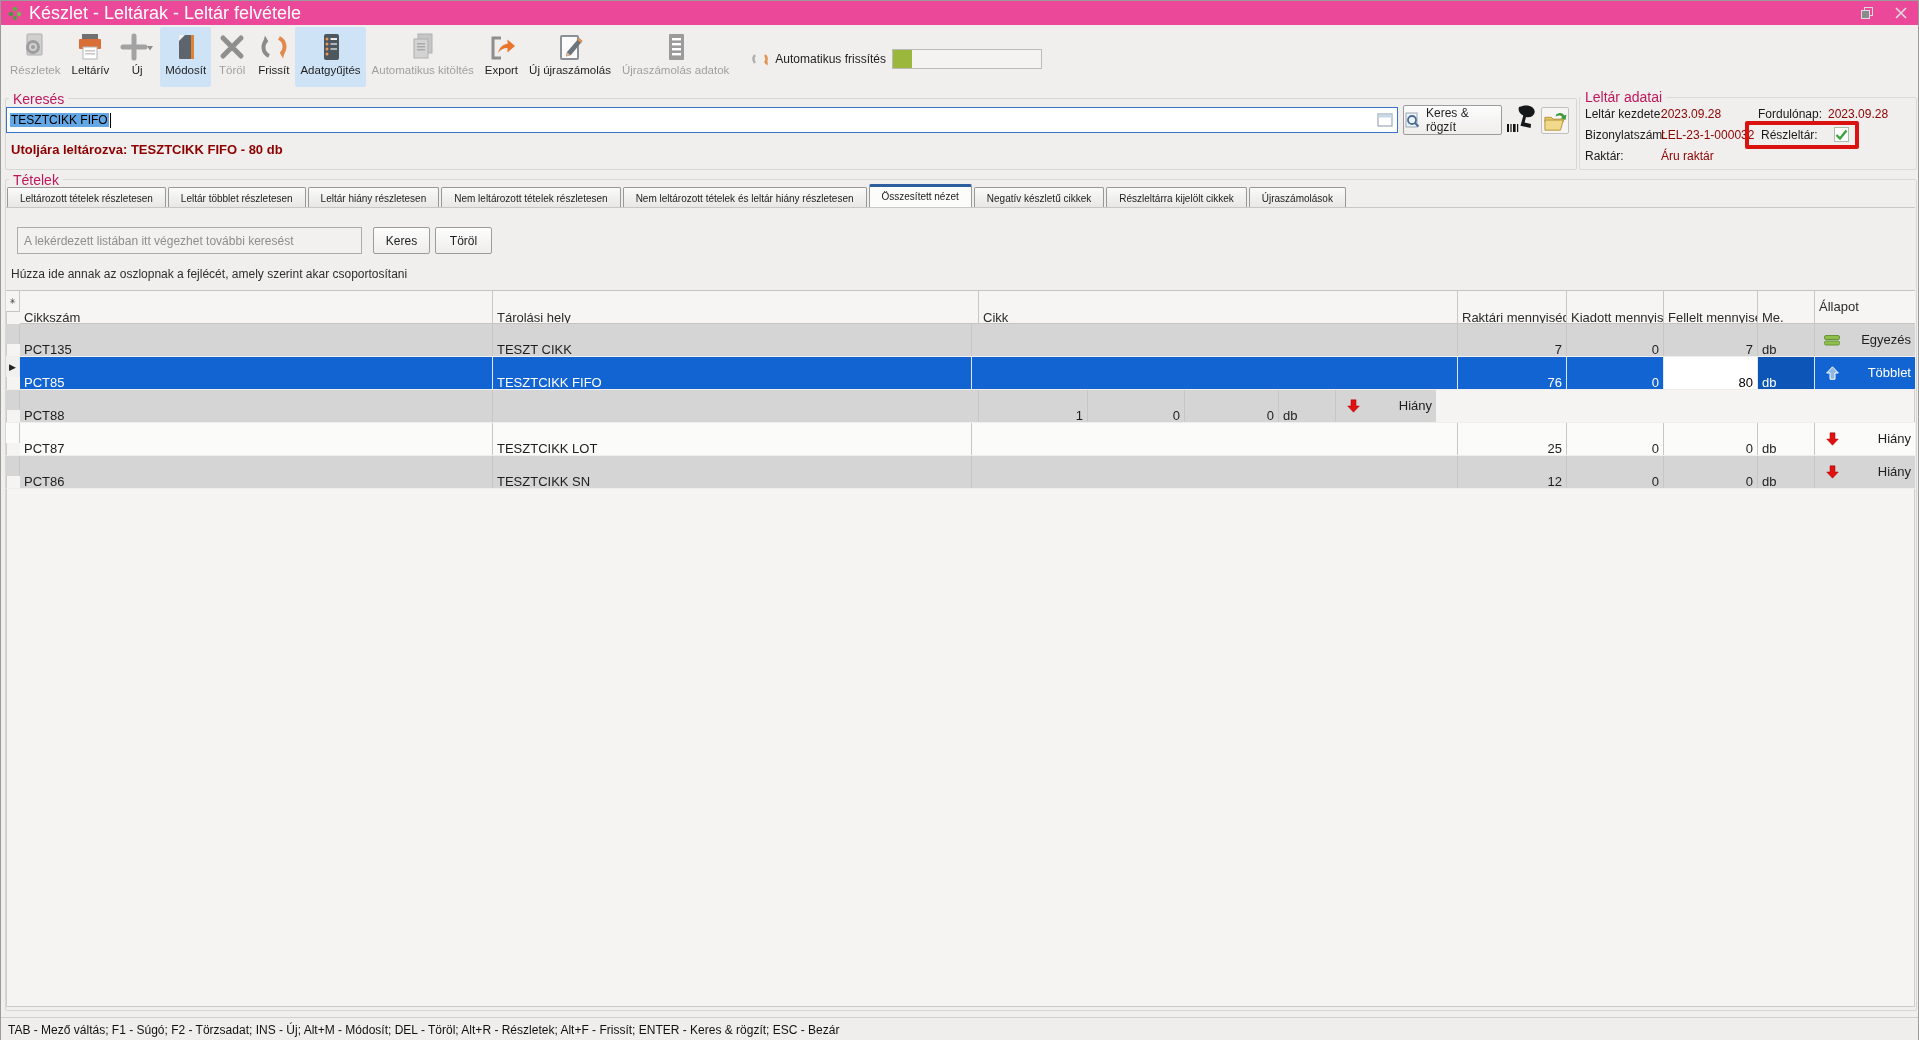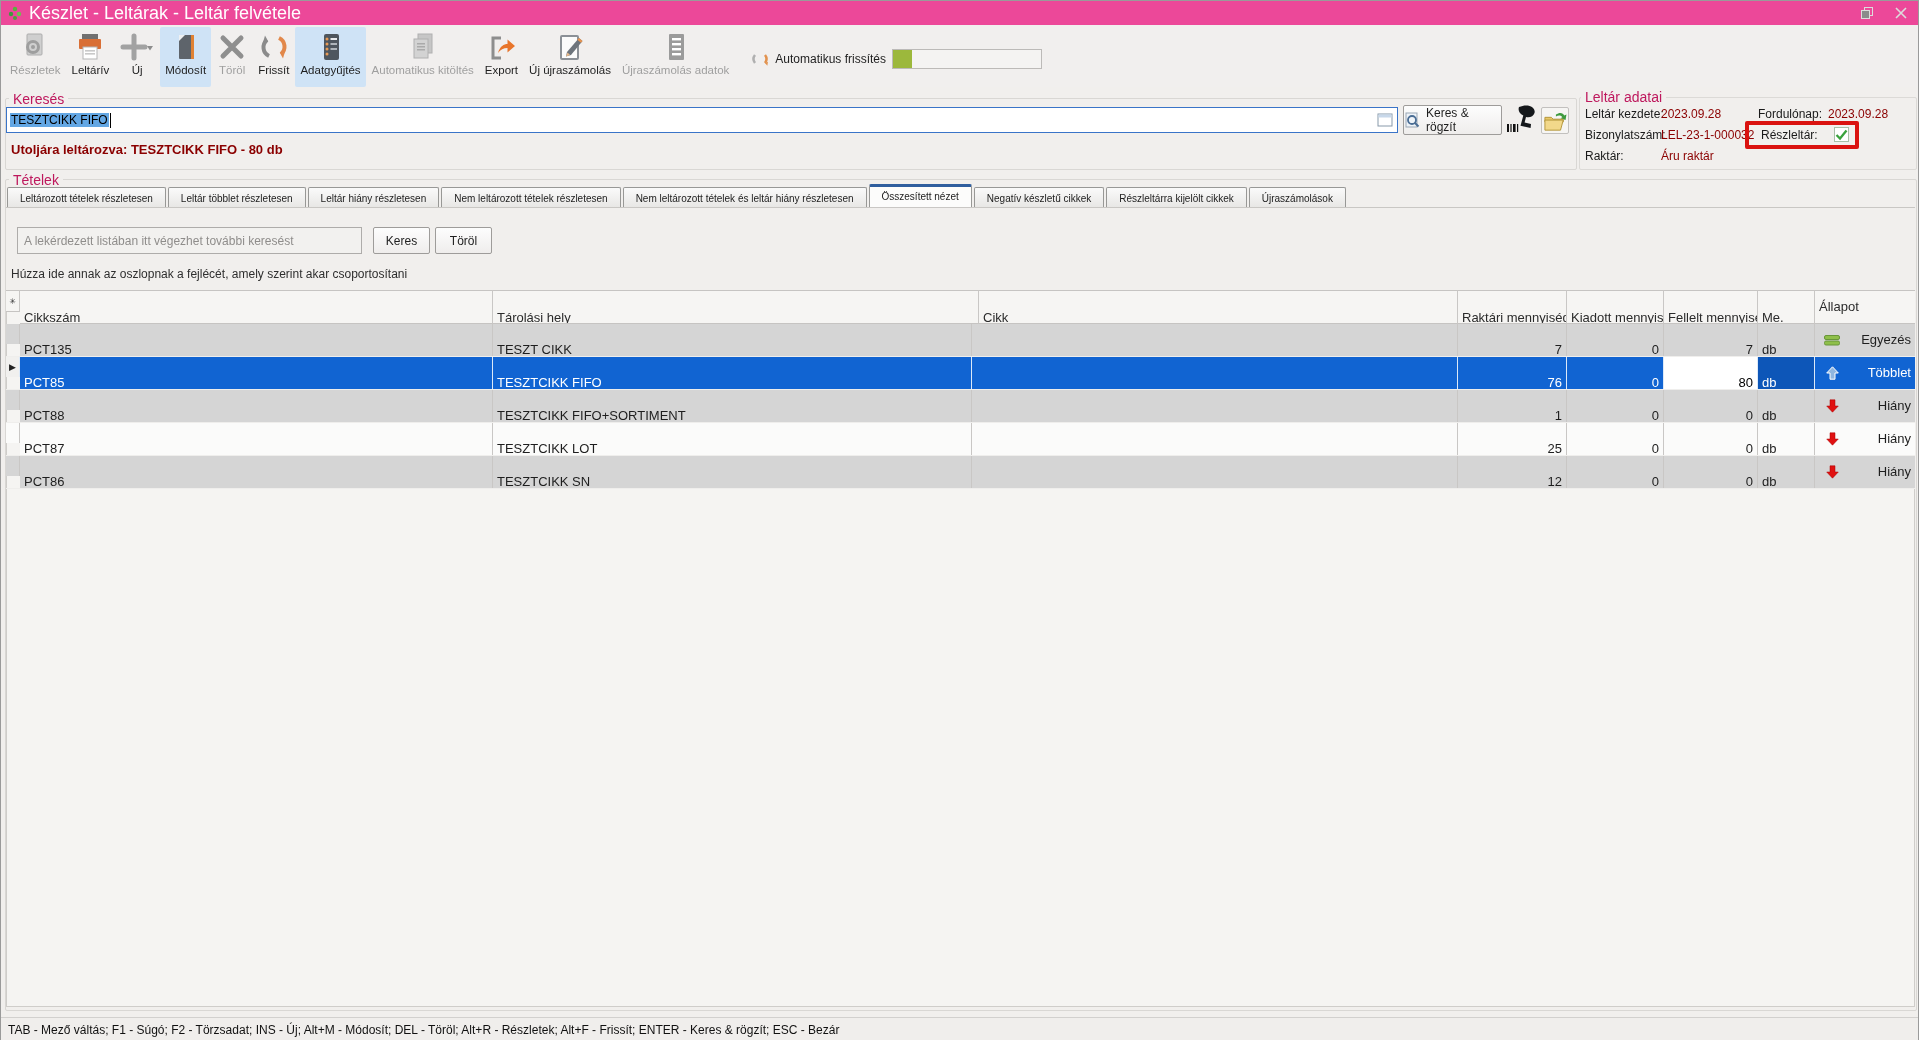--- a/index.html
+++ b/index.html
@@ -403,21 +403,20 @@
               <svg width="13" height="14" viewBox="0 0 13 14">
                 <path d="M6.5 0.8 L12.3 7 H9 V13.2 H4 V7 H0.7 z" fill="#8fb6e0" stroke="#ffffff" stroke-width="1"></path>
               </svg>
             </span>
             <span class="st-label">Többlet</span>
           </div>
         </div>
         <div class="grow drow alt">
           <div class="cell c-ind"></div>
           <div class="cell c-cikkszam">PCT88</div>
-          <div class="cell c-cikk">TESZTCIKK FIFO+SORTIMENT</div>
           <div class="cell c-tarolasi"></div>
           <div class="cell c-raktari">1</div>
           <div class="cell c-kiadott">0</div>
           <div class="cell c-fellelt">0</div>
           <div class="cell c-me">db</div>
           <div class="cell c-allapot">
             <span class="st-icon">
               <svg width="13" height="14" viewBox="0 0 13 14">
                 <path d="M6.5 13.2 L0.7 7 H4 V0.8 H9 V7 H12.3 z" fill="#e01111" stroke="#aa0000" stroke-width="0.5"></path>
               </svg>

